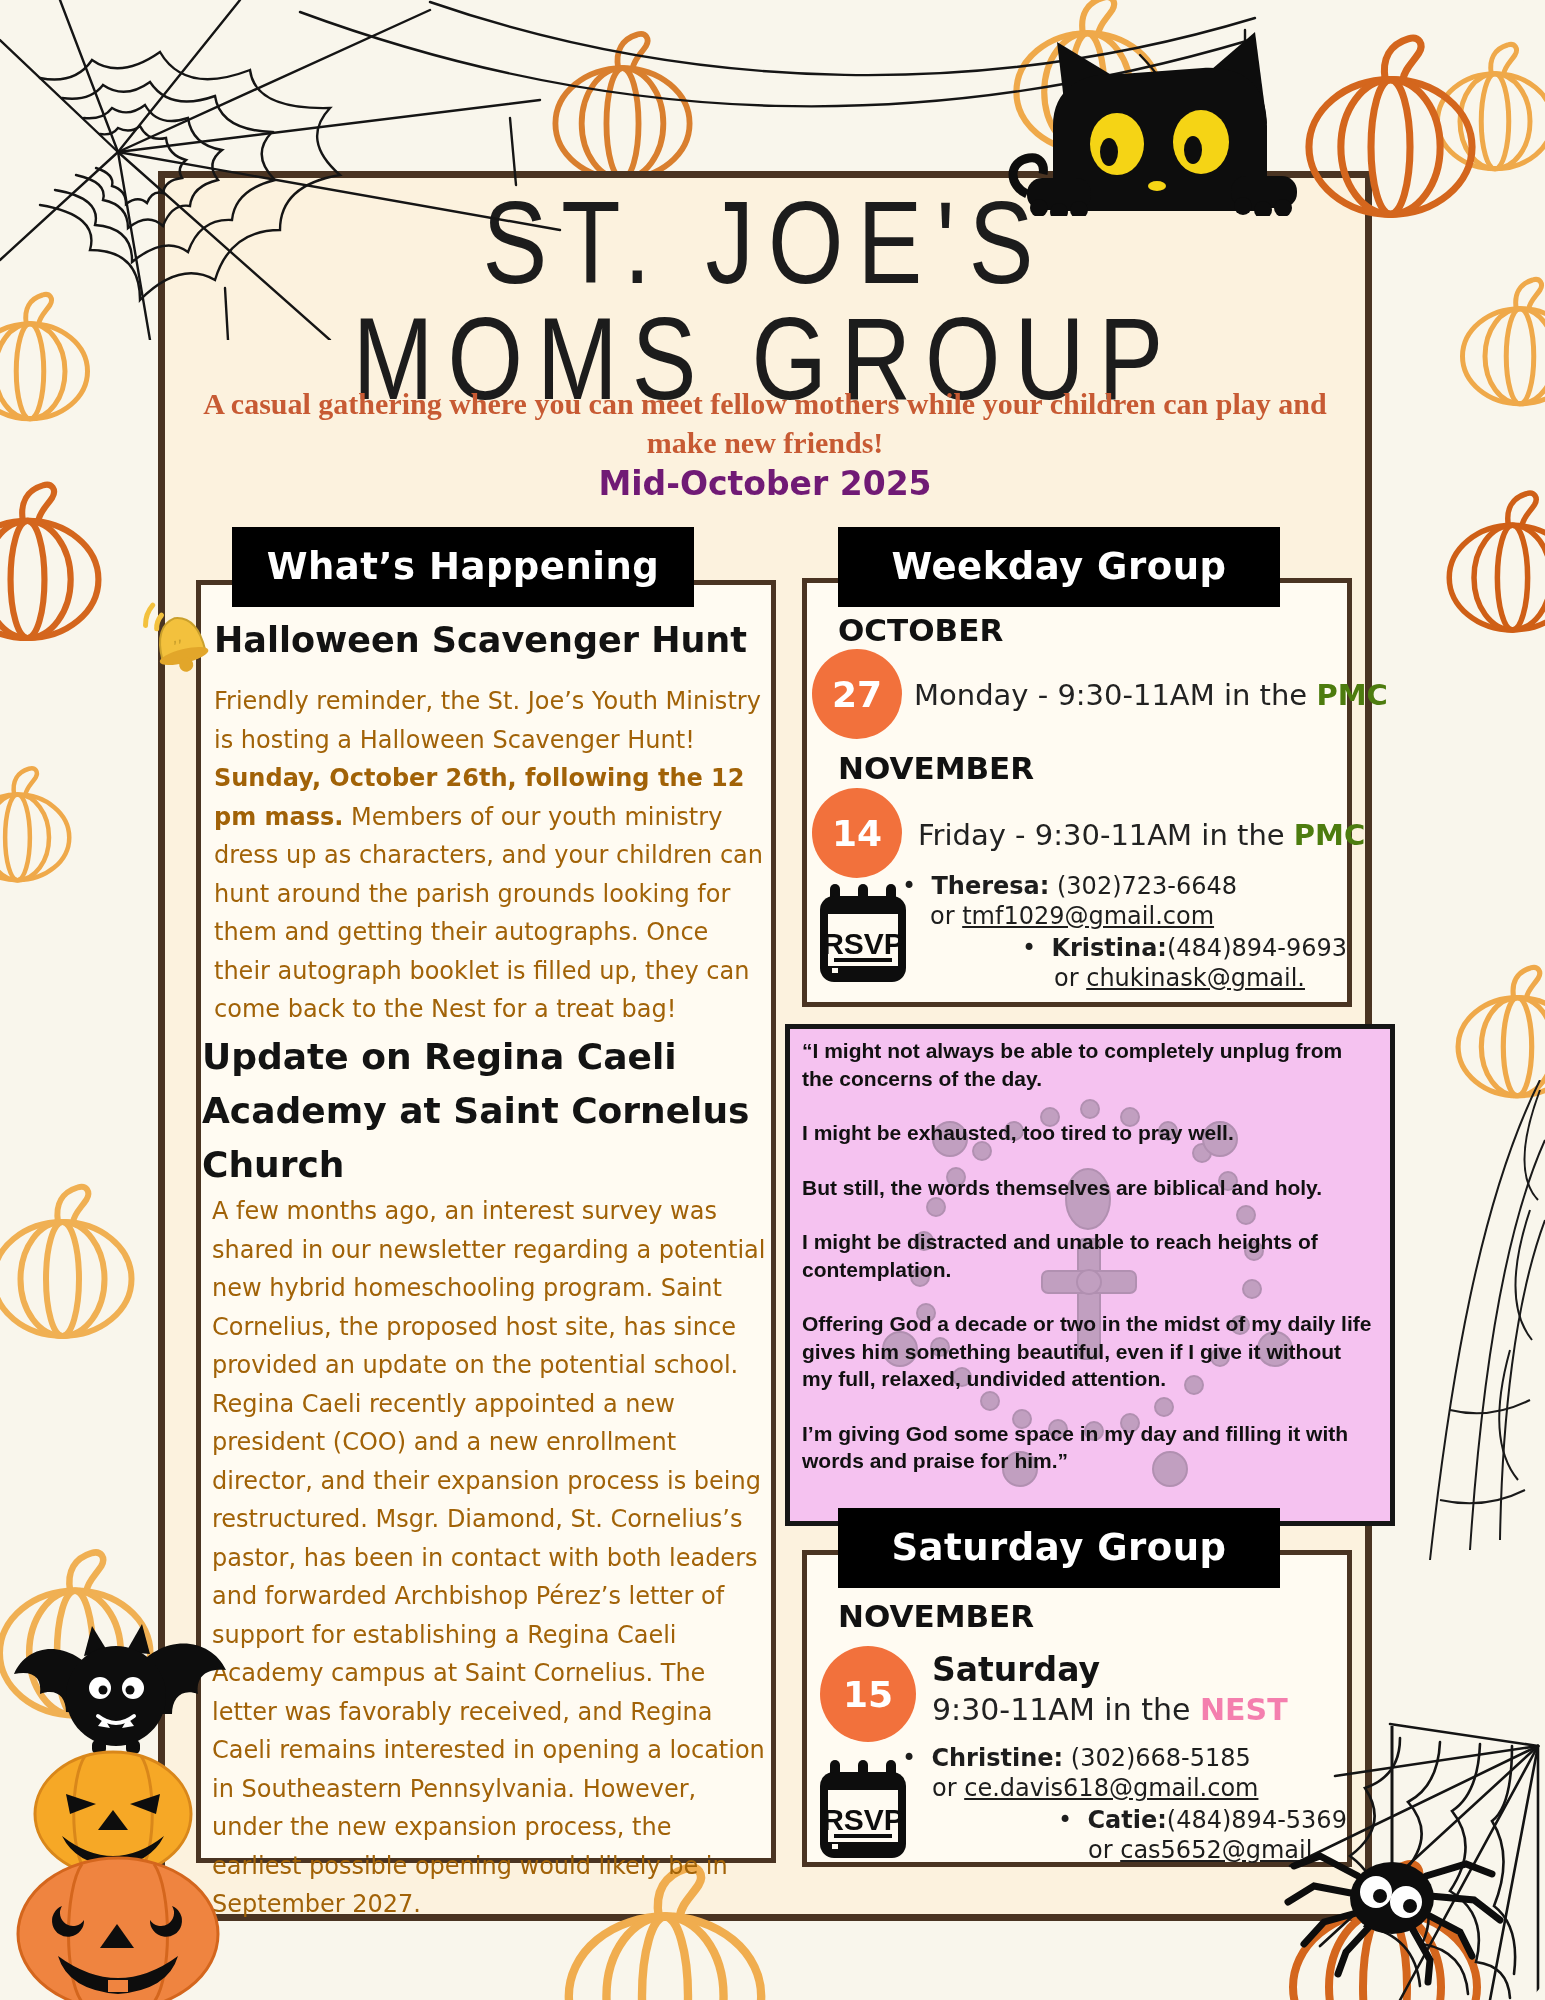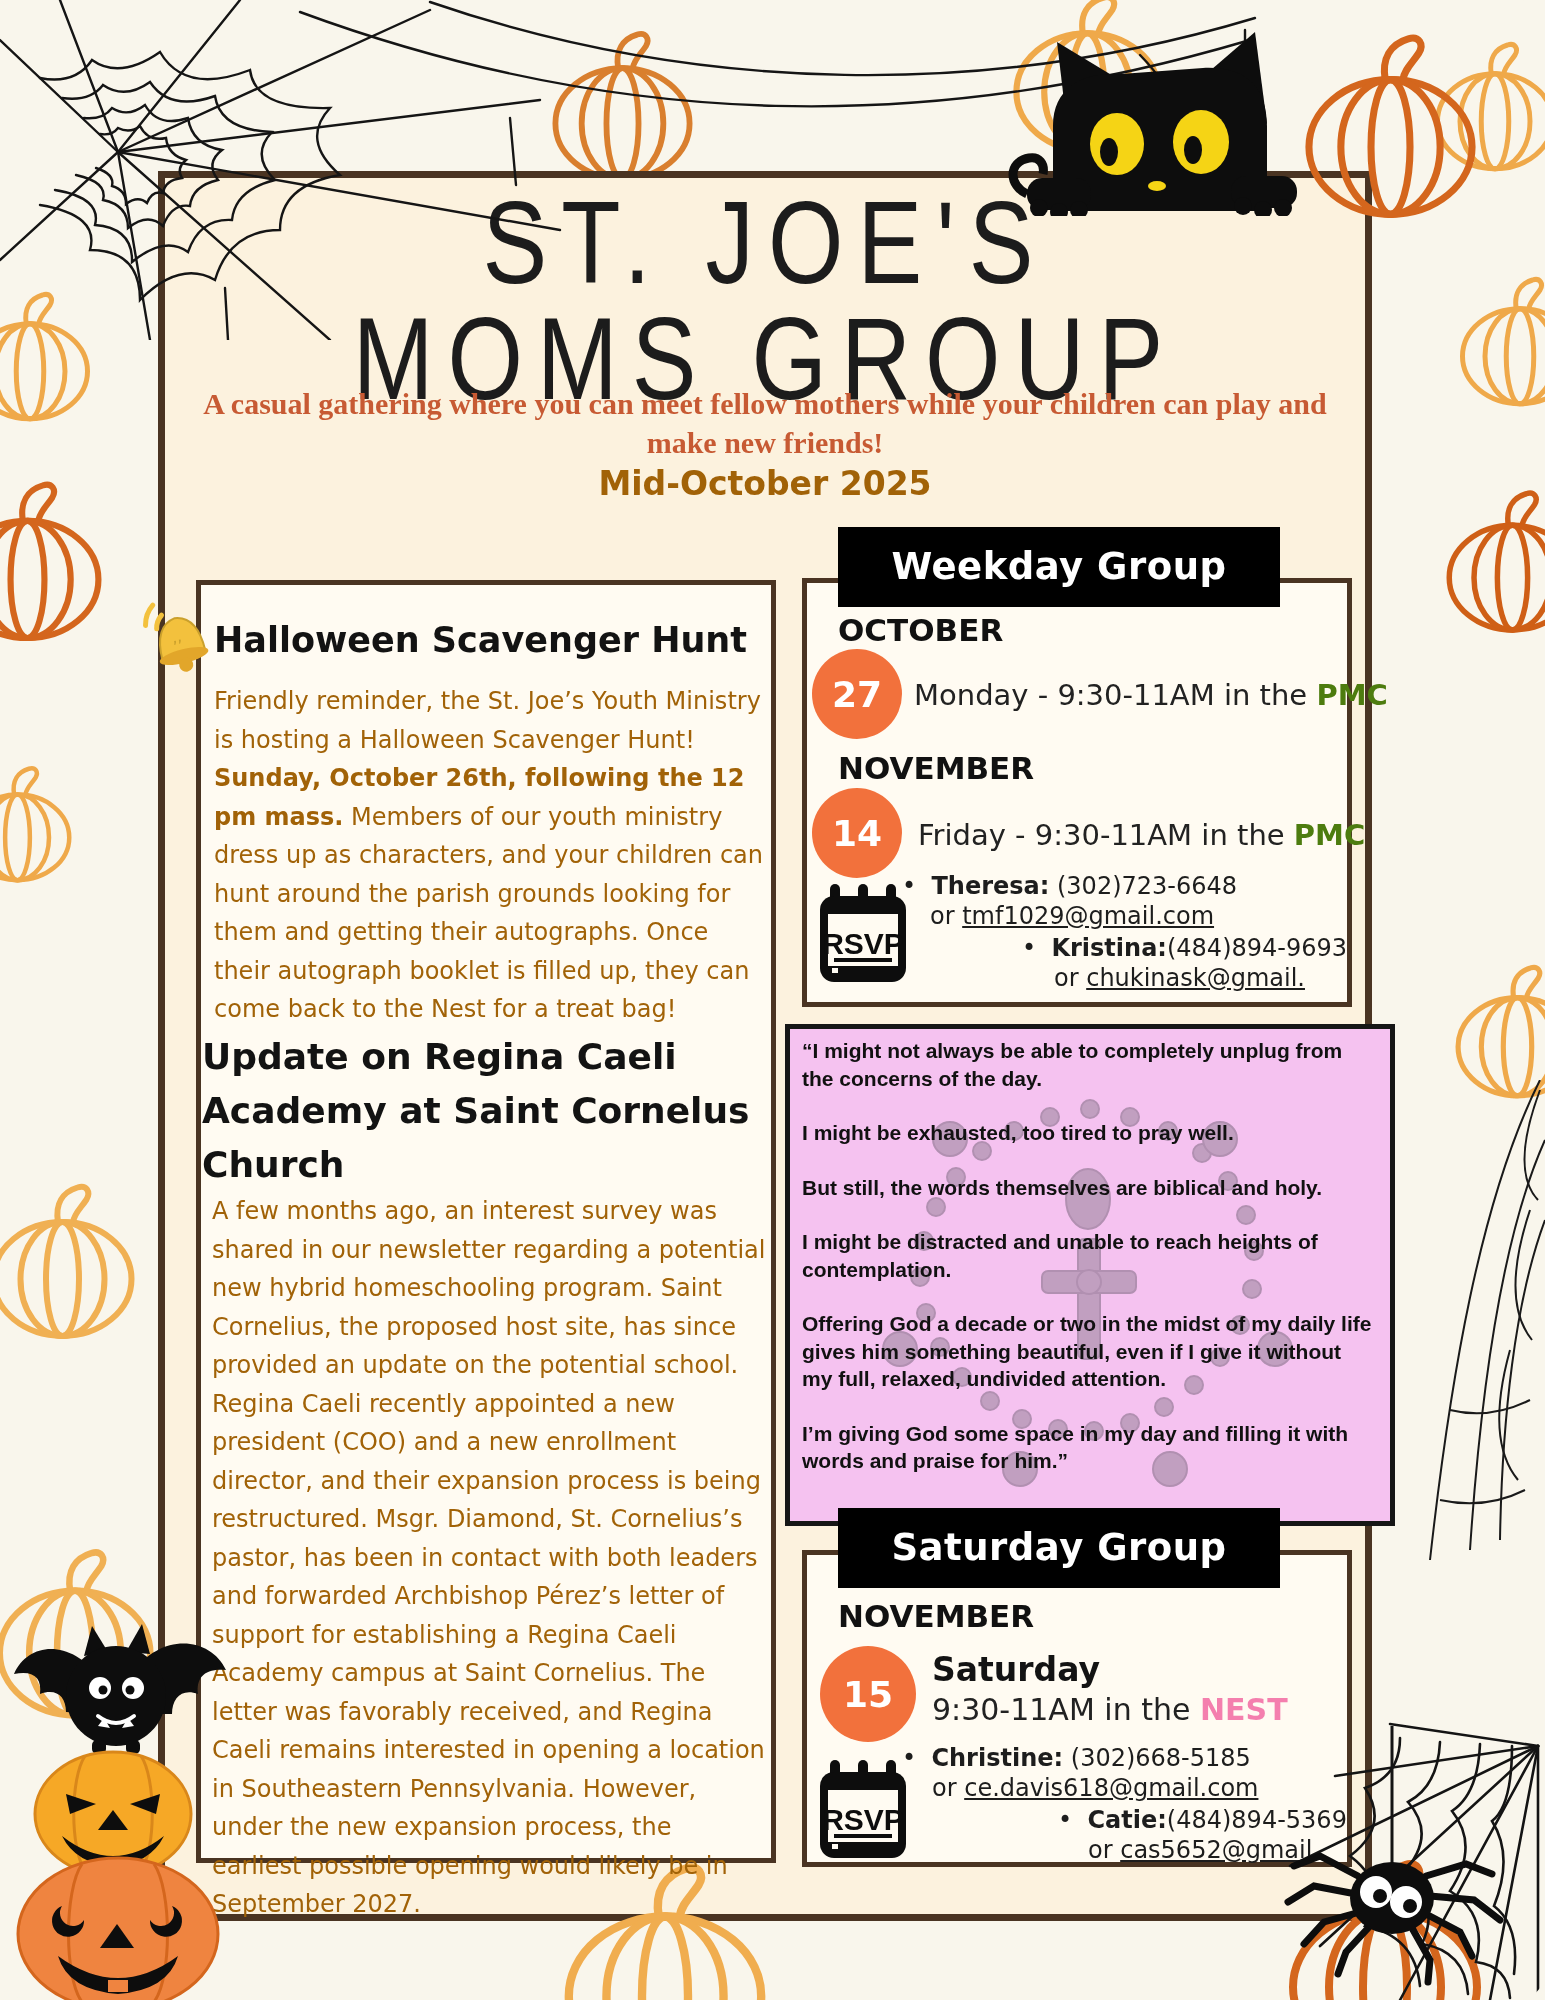--- a/index.html
+++ b/index.html
@@ -6,21 +6,21 @@
   body{font-family:"DejaVu Sans",sans-serif;background:#f9f6ec;}
   .page{position:relative;width:1545px;height:2000px;overflow:hidden;background:#f9f6ec;border-radius:28px;}
   .abs{position:absolute;}
   
   .panel{left:158px;top:171px;width:1200px;height:1736px;background:#fcf2de;border:7px solid #4a3422;z-index:1;}
   
   .title{left:158px;width:1214px;text-align:center;color:#1c1c1c;font-family:"Liberation Sans",sans-serif;
          font-weight:400;font-size:97px;letter-spacing:14px;transform:scaleY(1.2);transform-origin:50% 0;z-index:3;}
   .tagline{left:188px;width:1154px;text-align:center;color:#c75a33;font-family:"Liberation Serif",serif;
            font-weight:bold;font-size:30px;line-height:39px;z-index:3;}
-  .edition{left:158px;width:1214px;text-align:center;color:#a16207;font-weight:bold;font-size:33px;z-index:3;}
+  .edition{left:158px;width:1214px;text-align:center;color:#701a75;font-weight:bold;font-size:33px;z-index:3;}
   
   .banner{background:#000;color:#fff;font-weight:bold;font-size:37px;text-align:center;line-height:80px;
           height:80px;z-index:6;letter-spacing:.5px;}
   
   .box{background:#fffbf2;border:5px solid #4a3422;z-index:2;}
   .h1{font-weight:bold;font-size:35px;color:#131313;z-index:4;}
   .h2{font-weight:bold;font-size:36px;line-height:54px;color:#131313;z-index:4;}
   .body-text{font-size:24px;line-height:38.5px;color:#a16207;z-index:4;}
   .month{font-weight:bold;font-size:31px;color:#111;z-index:4;}
   .datecircle{border-radius:50%;background:#f2713c;color:#fff;font-weight:bold;font-size:36px;
@@ -150,20 +150,21 @@
           <circle cx="278" cy="182" r="9"></circle>
       </g>
     </g>
   </svg>
 
   <div class="abs title" style="top:176px">ST. JOE'S</div>
   <div class="abs title" style="top:292px">MOMS GROUP</div>
   <div class="abs tagline" style="top:384px">A casual gathering where you can meet fellow mothers while your children can play and make new friends!</div>
   <div class="abs edition" style="top:464px">Mid-October 2025</div>
 
+  <div class="abs banner" style="left:232px;top:527px;width:462px">What’s Happening</div>
   <div class="abs box" style="left:196px;top:580px;width:570px;height:1273px"></div>
 
   <svg class="abs decor" style="left:136px;top:592px;width:84px;height:88px;z-index:6" viewBox="0 0 84 88">
     <g transform="rotate(-14 42 48)">
       <path d="M14 26 A30 30 0 0 1 26 8" stroke="#f3c13d" stroke-width="5" fill="none" stroke-linecap="round"></path>
       <path d="M24 32 A20 20 0 0 1 32 20" stroke="#f3c13d" stroke-width="5" fill="none" stroke-linecap="round"></path>
       <path d="M22 64 C22 40 30 28 44 26 C58 28 66 40 66 64 Z" fill="#f3c13d" stroke="#caa02c" stroke-width="2"></path>
       <ellipse cx="44" cy="65" rx="25" ry="7" fill="#e2a62a"></ellipse>
       <circle cx="44" cy="74" r="7" fill="#e2a62a"></circle>
       <text x="36" y="50" font-size="16" fill="#caa02c" font-family="DejaVu Sans">,,</text>

